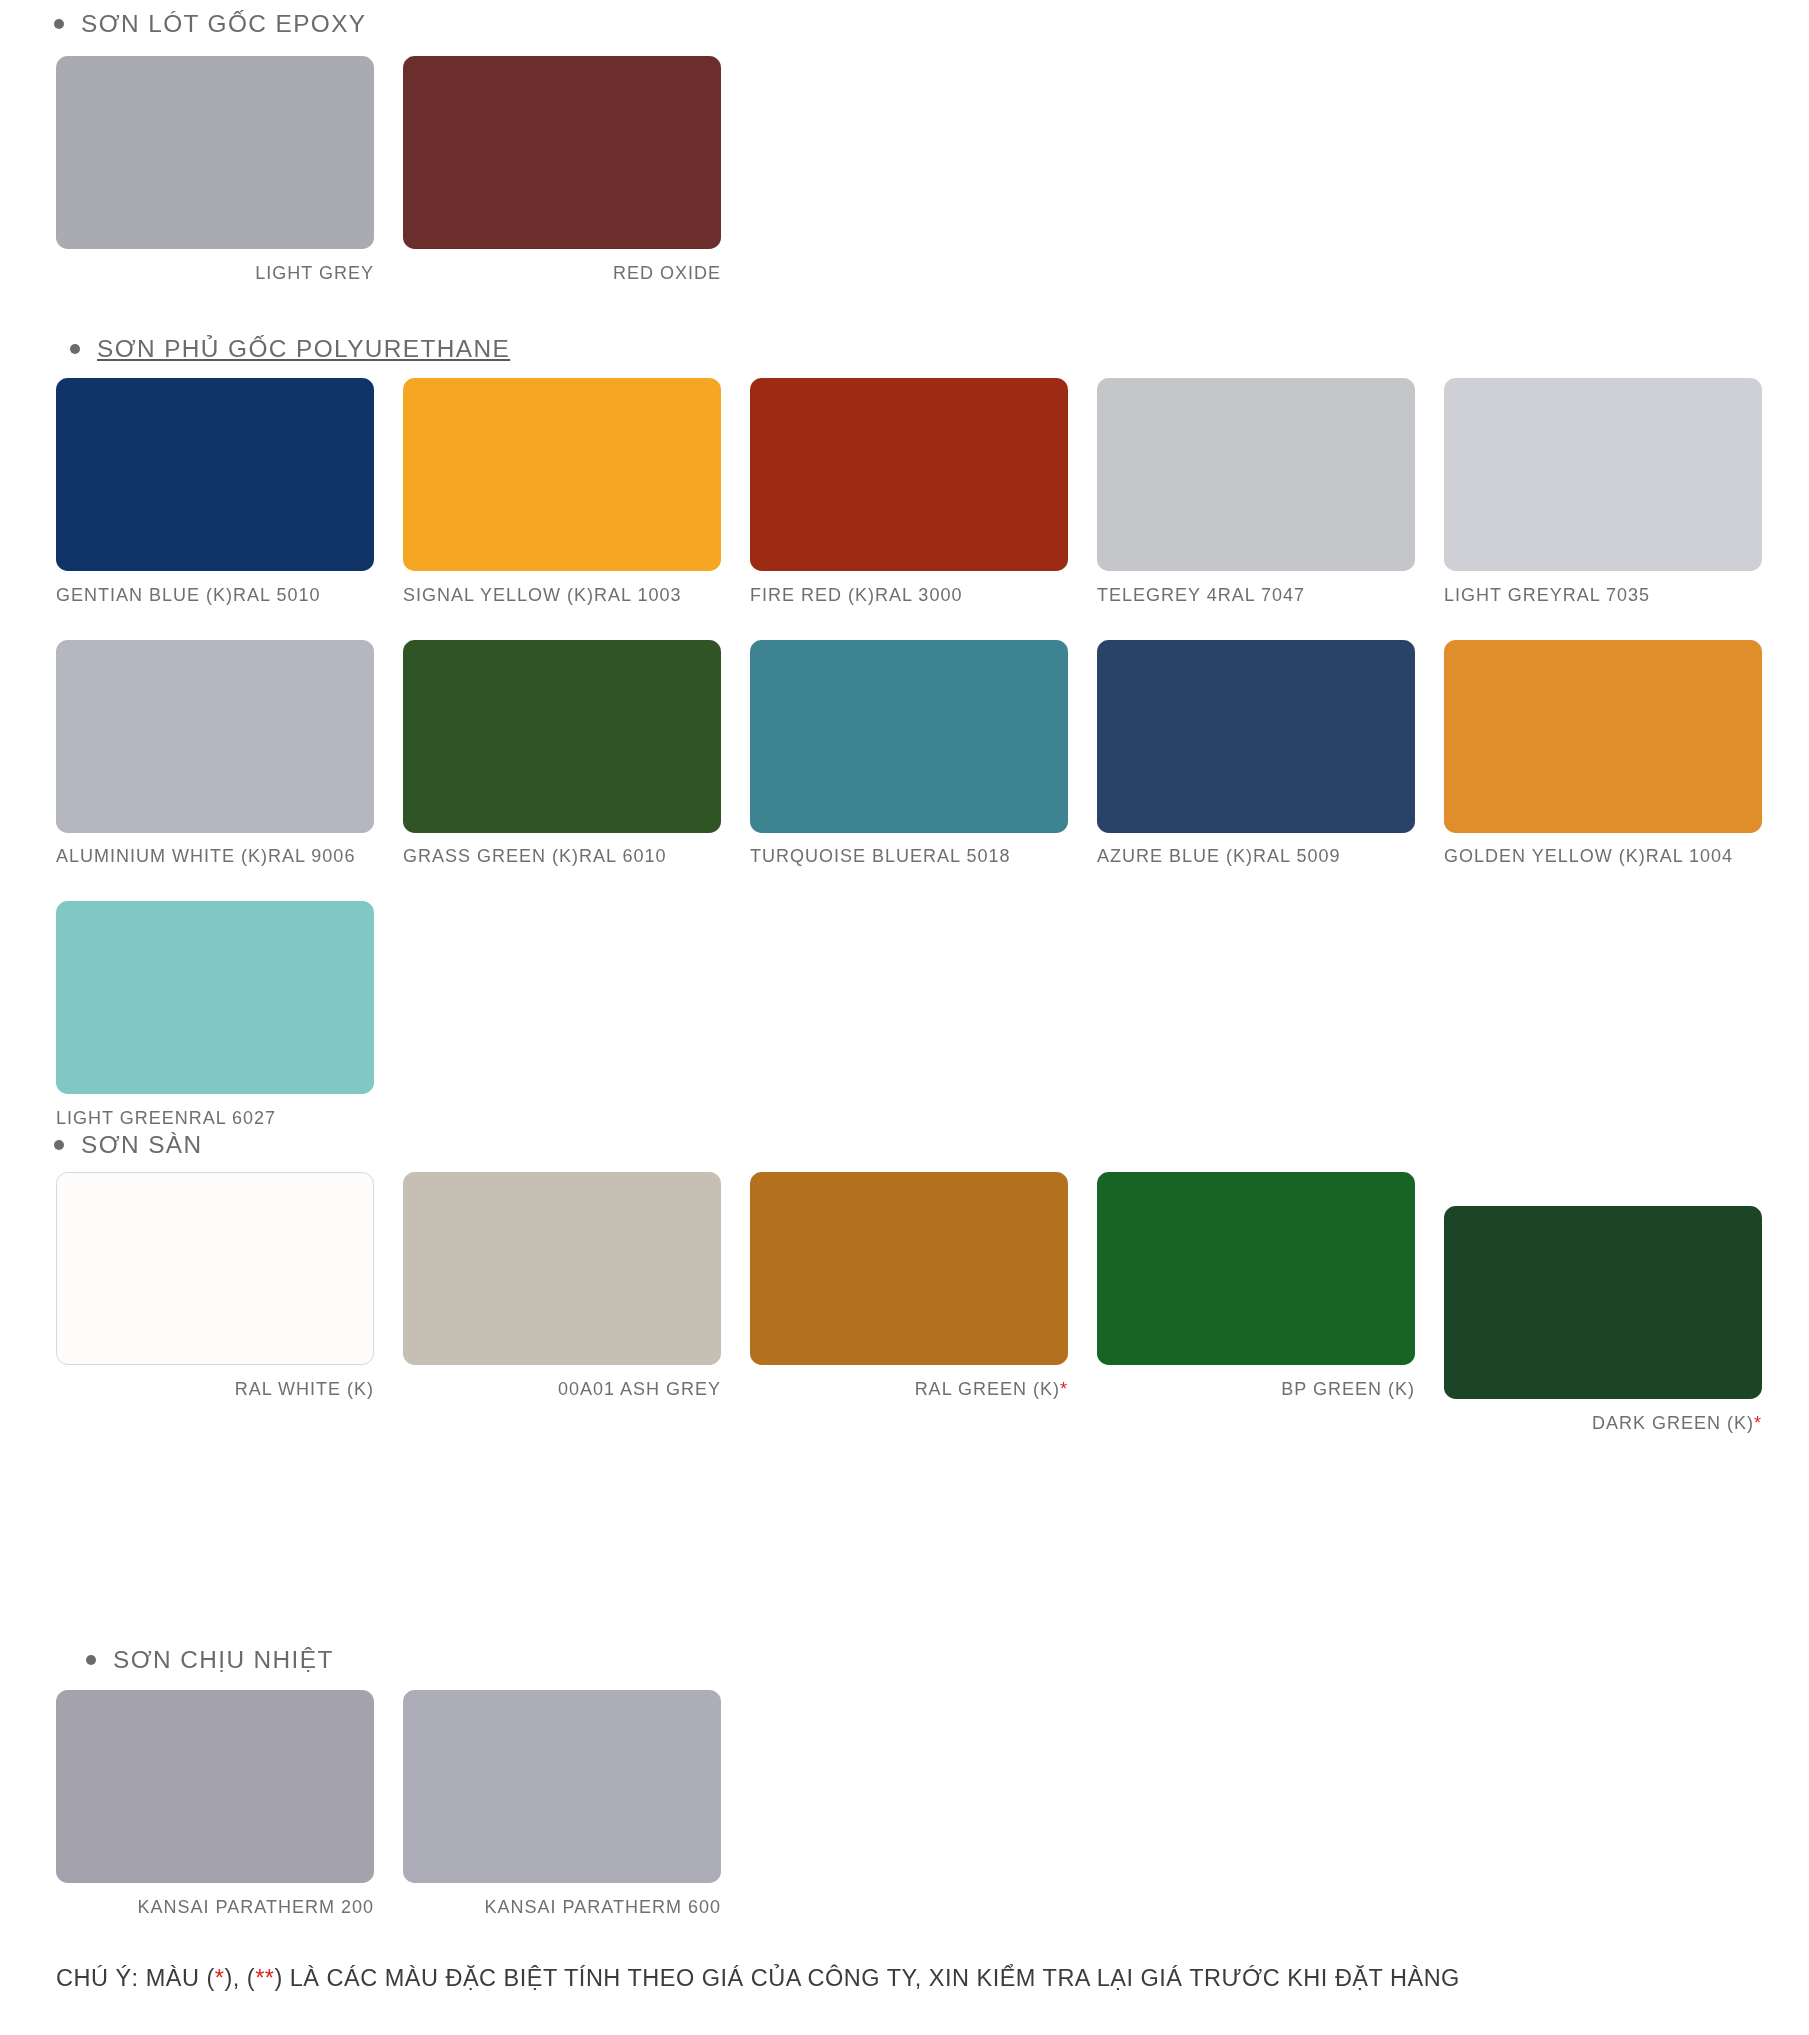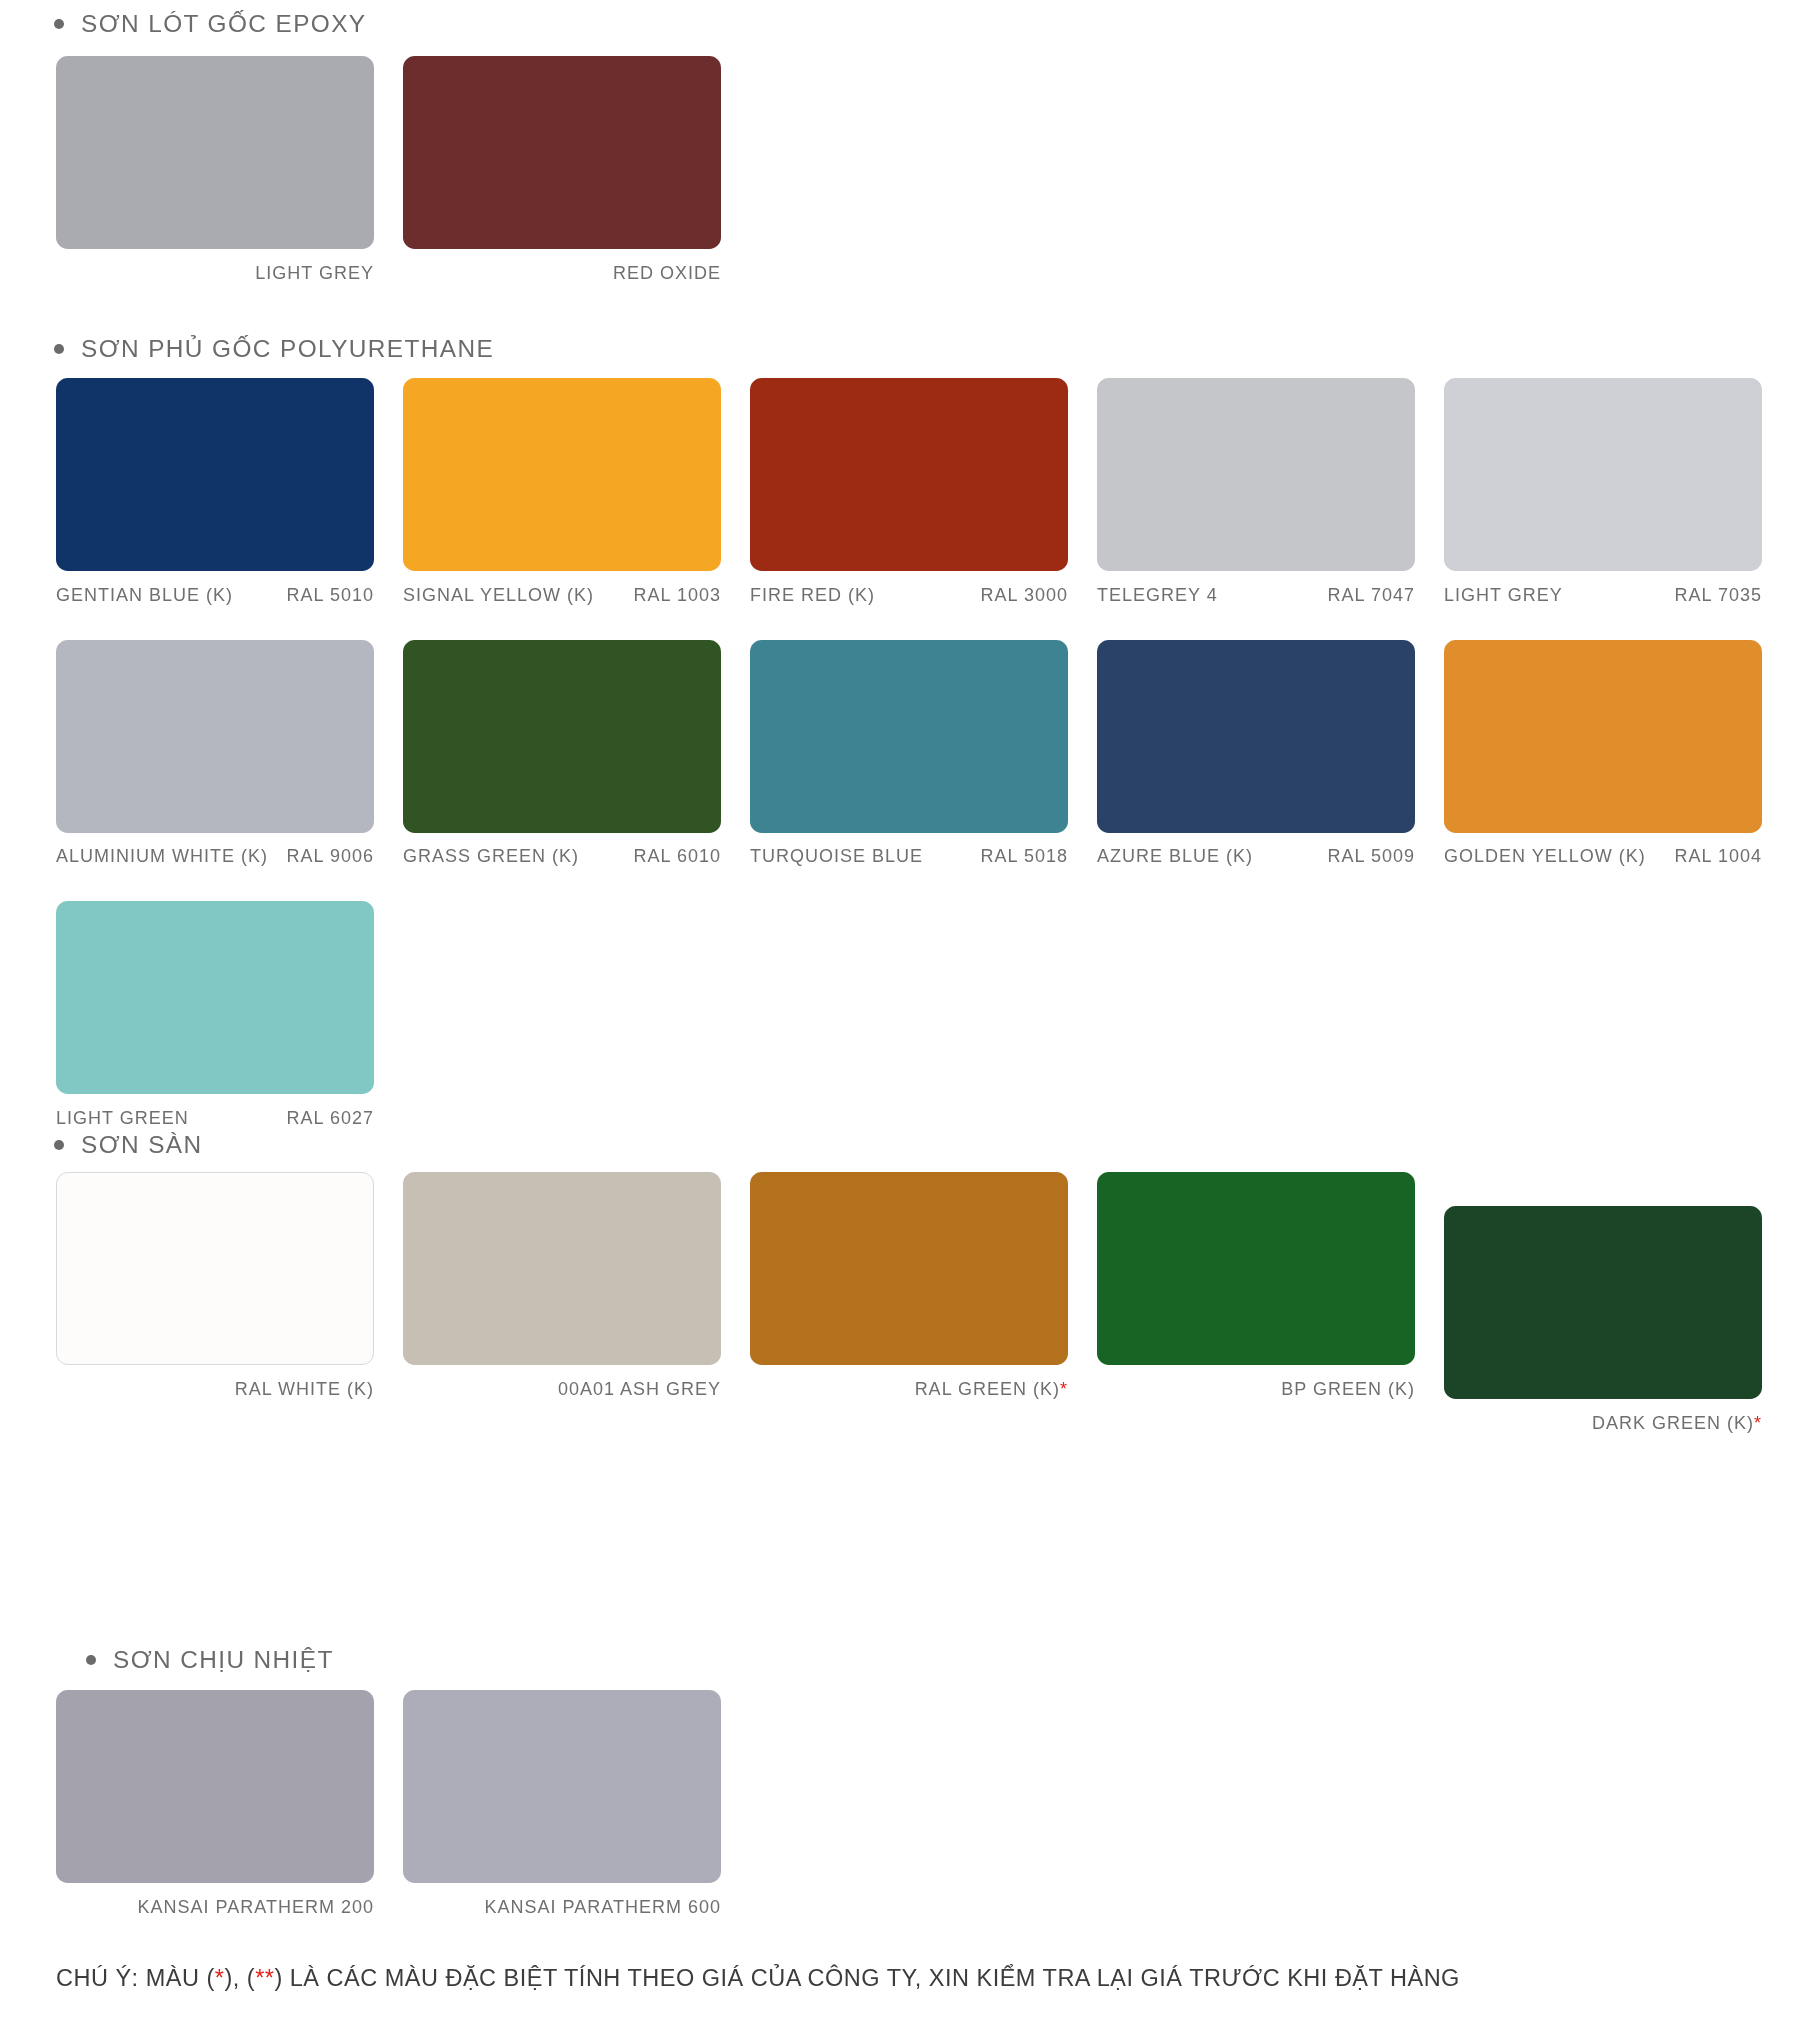--- a/index.html
+++ b/index.html
@@ -65,21 +65,20 @@
     width: 318px;
     height: 193px;
     border-radius: 11.8px;
     box-sizing: border-box;
   }
   .chip.outlined {
     border: 0.9px solid #d8d8d8;
   }
   .caption {
     display: flex;
-    justify-content: space-between;
     align-items: baseline;
     font-size: 18px;
     letter-spacing: 1px;
     color: #6f6f6f;
     padding-top: 13.6px;
     white-space: nowrap;
   }
   .caption .nm {
     text-align: left;
   }
@@ -105,21 +104,21 @@
     white-space: nowrap;
   }
   .note .star {
     font-size: 23.5px;
   }
 
   
   .blk-epoxy-head  { position:absolute; left:0; top:11.8px; }
   .blk-epoxy-grid  { position:absolute; left:0; top:56px; }
 
-  .blk-pu-head     { position:absolute; left:0; top:337px; }
+  .blk-pu-head     { position:absolute; left:16px; top:337px;text-decoration:underline; }
   .blk-pu-grid     { position:absolute; left:0; top:378px; }
 
   .blk-floor-head  { position:absolute; left:0; top:1133px; }
   .blk-floor-grid  { position:absolute; left:0; top:1172px; }
 
   .blk-heat-head   { position:absolute; left:0; top:1648px;padding-left:32px; }
   .blk-heat-grid   { position:absolute; left:0; top:1690px; }
 </style>
 </head>
 <body>

